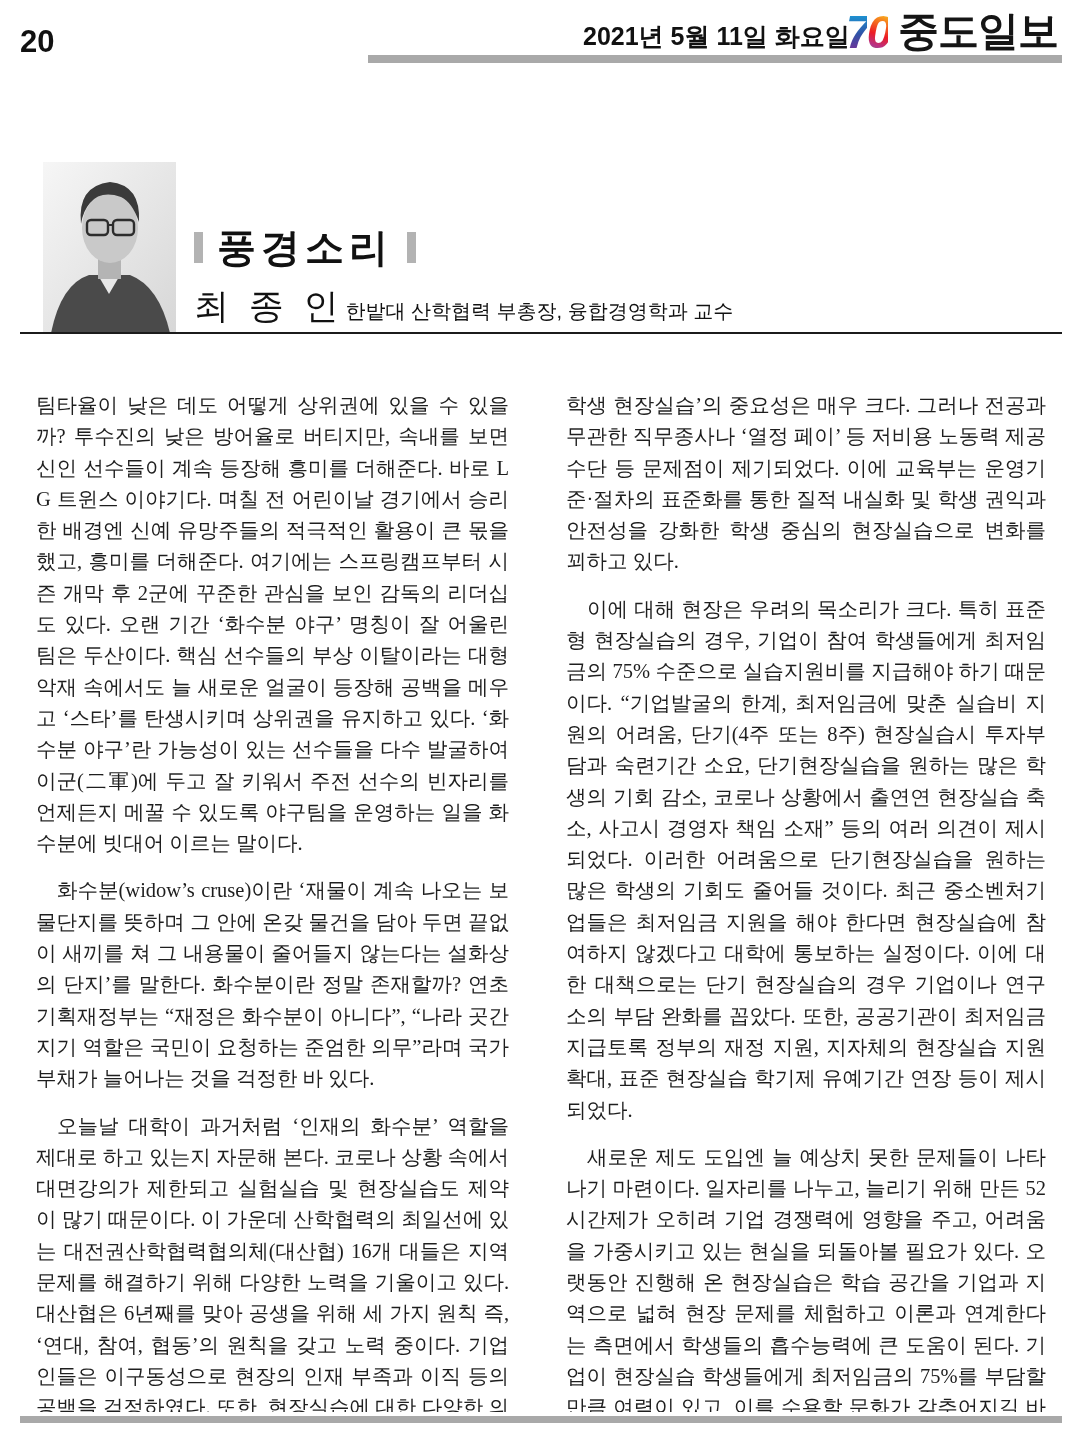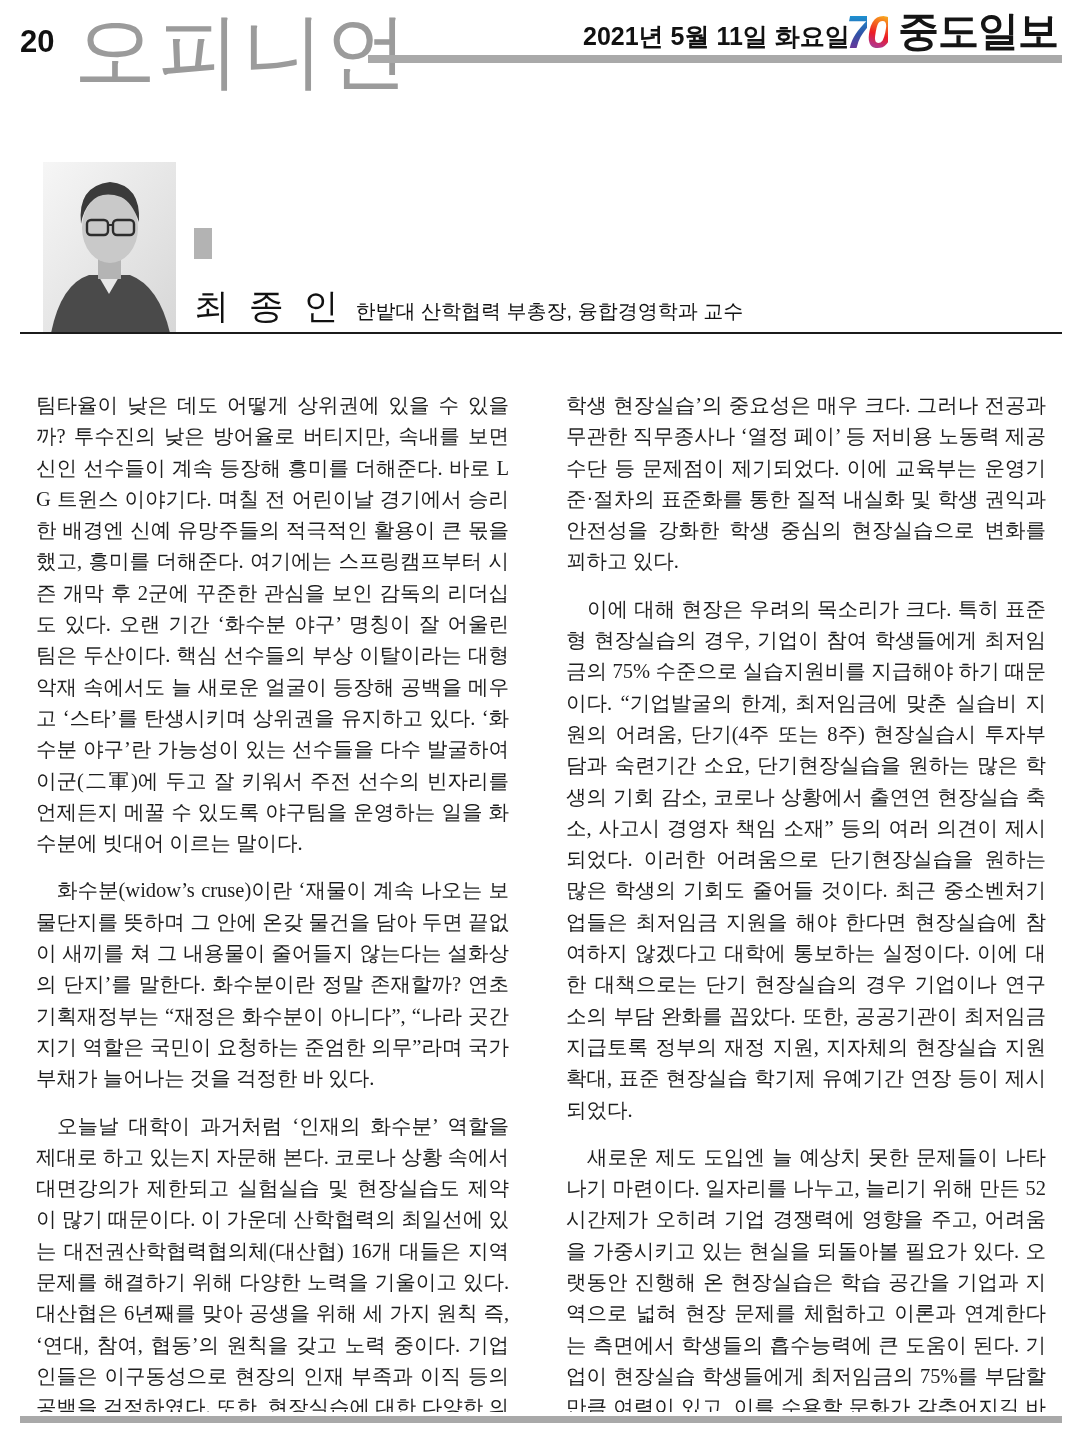--- a/index.html
+++ b/index.html
@@ -57,21 +57,21 @@
   }
   .label-bar { width:9px; height:31px; background:#b3b3b3; }
   .column-label .label-text {
     font-size:39px; font-weight:bold; color:#111; letter-spacing:5px; margin:0 14px; line-height:1;
   }
   .byline {
     position:absolute; left:194px; top:288px; display:flex; align-items:baseline;
     font-family:"Liberation Sans","DejaVu Sans",sans-serif;
   }
   .byline .author-name { font-size:35px; color:#111; letter-spacing:5px; line-height:1; }
-  .byline .author-title { font-size:20px; color:#111; margin-left:12px; letter-spacing:0; }
+  .byline .author-title { font-size:20px; color:#111; margin-left:2px; letter-spacing:0; }
   .article-title {
     position:absolute; right:20px; top:160px;
     font-family:"Liberation Serif","DejaVu Serif",serif;
     font-size:62px; font-weight:bold; color:#131313; letter-spacing:-1px; line-height:1.15;
     white-space:nowrap;
   }
   .byline-rule { position:absolute; left:20px; top:332px; width:1042px; height:2px; background:#1b1b1b; }
   
   .body-cols { position:absolute; left:20px; top:374px; width:1042px; height:1038px; display:flex; }
   .col { font-size:20.5px; line-height:31.3px; text-align:justify; word-break:break-all; overflow:hidden; color:#1e1e1e; }
@@ -81,21 +81,20 @@
   .para { margin:16px; }
   .para.indent { text-indent:21px; }
   .footer-bar { position:absolute; left:20px; top:1416px; width:1042px; height:7px; background:#a9a9a9; }
 </style>
 </head>
 <body>
 
 <div class="page">
 
   <div class="page-num">20</div>
-  <div class="section-title">오피니언</div>
   <div class="header-bar"></div>
   <div class="issue-date">2021년 5월 11일 화요일</div>
   <div class="logo">
     <span class="logo-badge">
         <span class="d7">7</span>
         <span class="d0">0</span>
       </span>
     <span class="logo-name">중도일보</span>
   </div>
 
@@ -114,20 +113,21 @@
       <ellipse cx="67" cy="66" rx="28" ry="35" fill="#c9c9c9"></ellipse>
       <path d="M38 62 Q34 24 67 20 Q98 23 96 60 Q89 40 78 35 Q58 28 47 41 Q40 49 38 62 Z" fill="#3a3a3a"></path>
       <rect x="44" y="58" width="21" height="15" rx="4" fill="none" stroke="#2d2d2d" stroke-width="2.4"></rect>
       <rect x="70" y="58" width="21" height="15" rx="4" fill="none" stroke="#2d2d2d" stroke-width="2.4"></rect>
       <line x1="65" y1="63" x2="70" y2="63" stroke="#2d2d2d" stroke-width="2"></line>
     </svg>
   </div>
 
   <div class="column-label">
     <span class="label-bar"></span>
+    <span class="label-text">풍경소리</span>
     <span class="label-bar"></span>
   </div>
 
   <div class="byline">
     <span class="author-name">최 종 인</span>
     <span class="author-title">한밭대 산학협력 부총장, 융합경영학과 교수</span>
   </div>
 
 
   <div class="byline-rule"></div>

